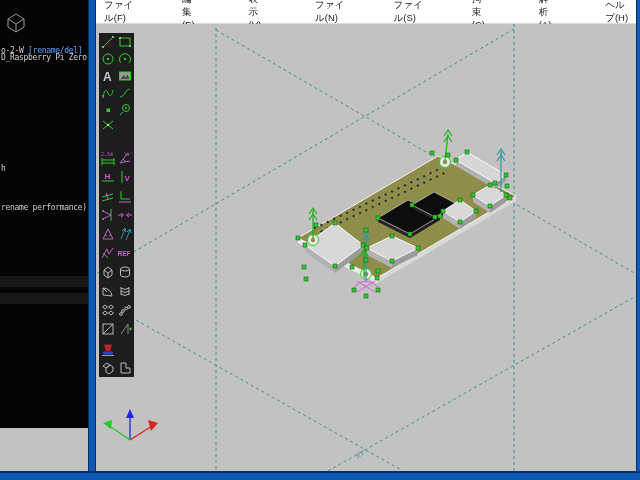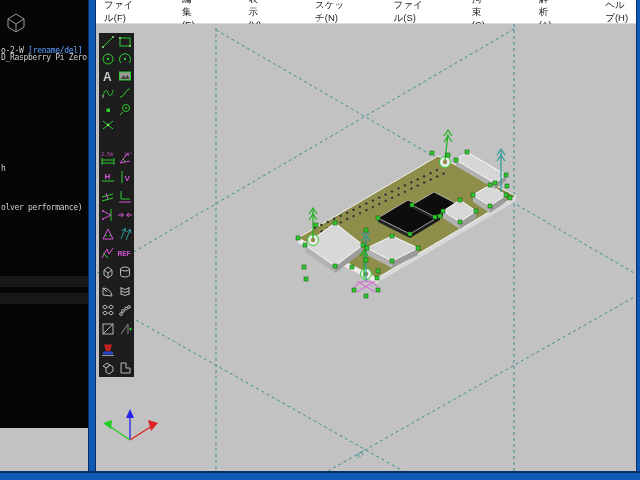--- a/index.html
+++ b/index.html
@@ -32,32 +32,32 @@
 
 <div id="screen">
 
   <div class="browser">
     <svg width="26" height="24" style="position:absolute;left:3px;top:11px">
       <path d="M5 8 L13 3 L21 8 L21 16 L13 21 L5 16 Z M5 8 L13 13 L21 8 M13 13 L13 21" fill="none" stroke="#9a9a9a" stroke-width="1"></path>
     </svg>
     <div class="tline" style="top:46px"><span>o-2-W </span><span class="link">[rename/del]</span></div>
     <div class="tline" style="top:53px">D_Raspberry Pi Zero</div>
     <div class="tline" style="top:164px">h</div>
-    <div class="tline" style="top:203px">olver performance)</div>
+    <div class="tline" style="top:203px">rename performance)</div>
     <div class="hrow" style="top:276px"></div>
     <div class="hrow" style="top:293px"></div>
   </div>
 
   <div class="vdivider"></div>
 
   <div class="menubar">
     <span class="mi">ファイル(F)</span>
     <span class="mi">編集(E)</span>
     <span class="mi">表示(V)</span>
-    <span class="mi">スケッチ(N)</span>
+    <span class="mi">ファイル(N)</span>
     <span class="mi">ファイル(S)</span>
     <span class="mi">拘束(C)</span>
     <span class="mi">解析(A)</span>
     <span class="mi">ヘルプ(H)</span>
   </div>
 
   <div class="canvas">
     <svg class="viewport-svg" width="540" height="447" viewBox="0 0 540 447">
 
       <g stroke="var(--construction-teal,#3f8f8f)" stroke-width="1" stroke-dasharray="3 3" fill="none">

